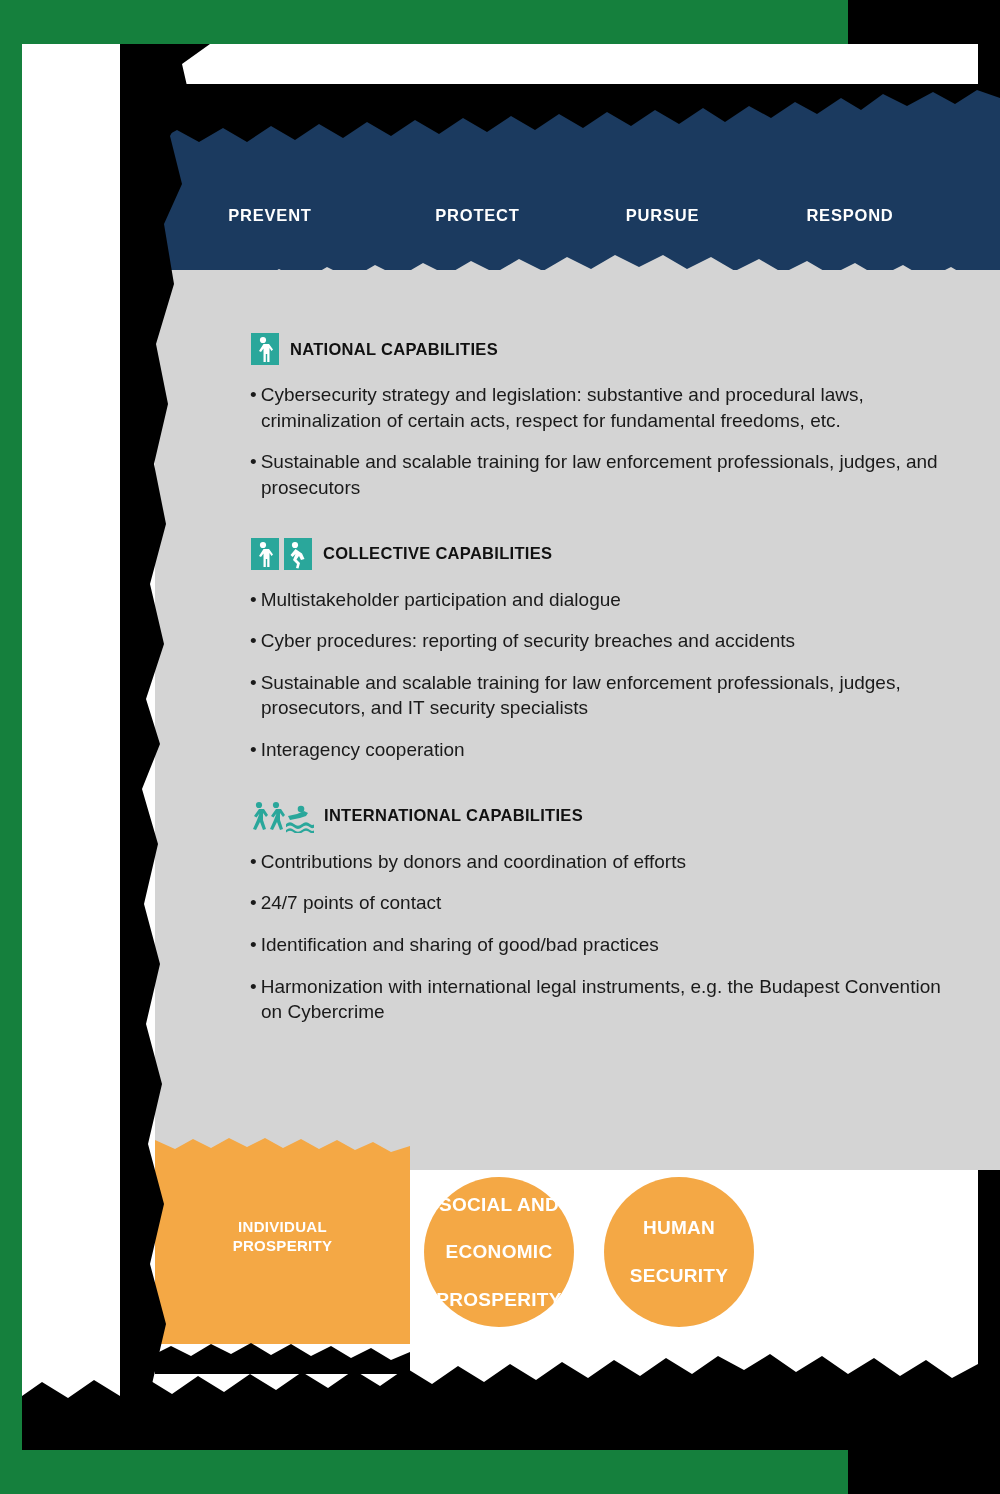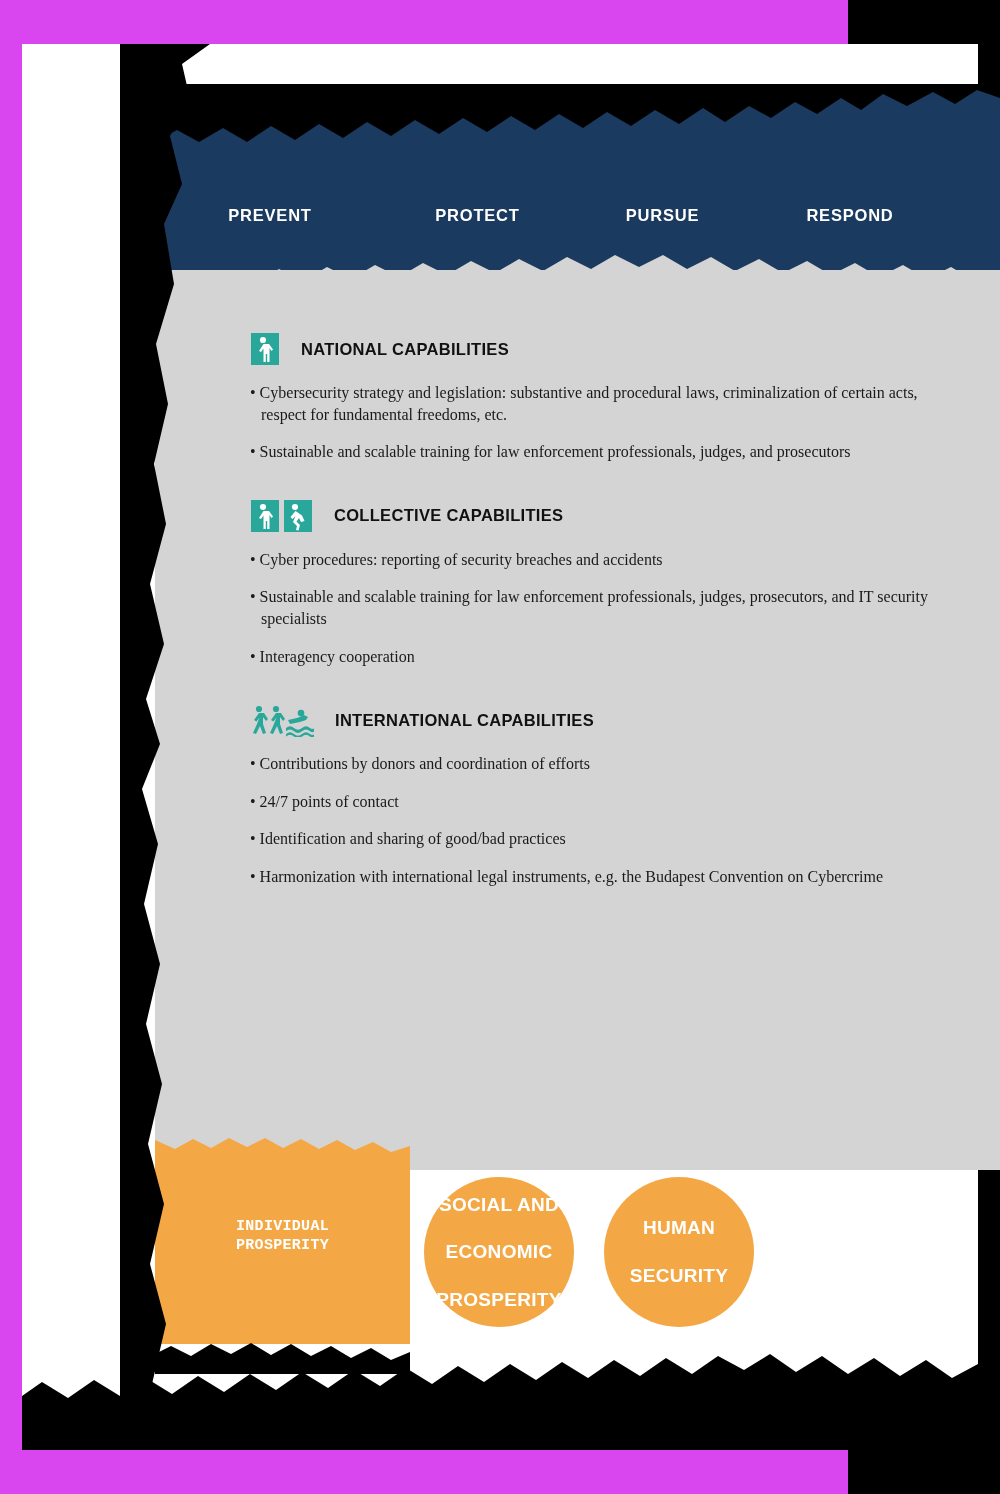--- a/index.html
+++ b/index.html
@@ -14,21 +14,21 @@
     position: relative;
     overflow: hidden;
   }
 
   
   #page {
     position: absolute;
     left: 0; top: 0;
     width: 848px;
     height: 1494px;
-    background: #d946ef;
+    background: #15803d;
   }
 
   
   .sheet {
     position: absolute;
     left: 22px;
     top: 44px;
     width: 956px;
     height: 1404px;
     background: #ffffff;
@@ -93,43 +93,42 @@
     top: 62px;
     width: 700px;
   }
 
   .section { margin-bottom: 36px; }
   .section:last-child { margin-bottom: 0; }
 
   .section-head {
     display: flex;
     align-items: center;
-    gap: 21px;
+    gap: 10px;
     margin-bottom: 16px;
   }
   .section-head .icons {
     display: flex;
     align-items: flex-end;
     gap: 3px;
   }
   .section-title {
     font-size: 16.5px;
     font-weight: bold;
     color: #111111;
     letter-spacing: 0.3px;
   }
   .bullet {
-    font-size: 16px;
+    font-size: 19px;
     color: #1a1a1a;
     line-height: 1.35;
     margin-bottom: 16px;
     padding-left: 11px;
     text-indent: -11px;
     max-width: 690px;
-    font-family: Liberation Serif, serif;
   }
   .bullet:last-child { margin-bottom: 0; }
   .bullet .dot { margin-right: 4px; }
 
   
   .orange-band {
     position: absolute;
     left: 155px;
     top: 1164px;
     width: 255px;
@@ -141,21 +140,20 @@
     left: 155px;
     top: 1218px;
     width: 255px;
     text-align: center;
     color: #ffffff;
     font-size: 15px;
     font-weight: bold;
     line-height: 1.25;
     letter-spacing: 0.3px;
     z-index: 6;
-    font-family: Liberation Mono, monospace;
   }
   .circle {
     position: absolute;
     width: 150px;
     height: 150px;
     border-radius: 50%;
     background: #f4a845;
     color: #ffffff;
     font-size: 19px;
     font-weight: bold;
@@ -256,20 +254,21 @@
               <path d="M13.5 12 L9 19 L11 20 L13.5 16.5 L13.5 30 L15.8 30 L15.8 22 L17.2 22 L17.2 30 L19.5 30 L19.5 16 L21.5 19 L23 17.5 L19 12 Z" fill="#ffffff"></path>
             </svg>
             <svg width="30" height="34" viewBox="0 0 30 34">
               <rect x="1" y="1" width="28" height="32" fill="#2aa79b"></rect>
               <circle cx="12" cy="8" r="3.1" fill="#ffffff"></circle>
               <path d="M12.5 12 L7.5 18 L9.5 20 L12.5 17 L10 23 L14 27 L13 31 L15.5 31.5 L17 26 L13.5 22.5 L16 19 L18 23 L21.5 22 L19 16.5 Z" fill="#ffffff"></path>
             </svg>
           </span>
           <span class="section-title">COLLECTIVE CAPABILITIES</span>
         </div>
+        <div class="bullet"><span class="dot">•</span><span>Multistakeholder participation and dialogue</span></div>
         <div class="bullet"><span class="dot">•</span><span>Cyber procedures: reporting of security breaches and accidents</span></div>
         <div class="bullet"><span class="dot">•</span><span>Sustainable and scalable training for law enforcement professionals, judges, prosecutors, and IT security specialists</span></div>
         <div class="bullet"><span class="dot">•</span><span>Interagency cooperation</span></div>
       </div>
 
       <div class="section">
         <div class="section-head">
           <span class="icons">
             <svg width="64" height="34" viewBox="0 0 64 34">
               <g fill="#2aa79b">

